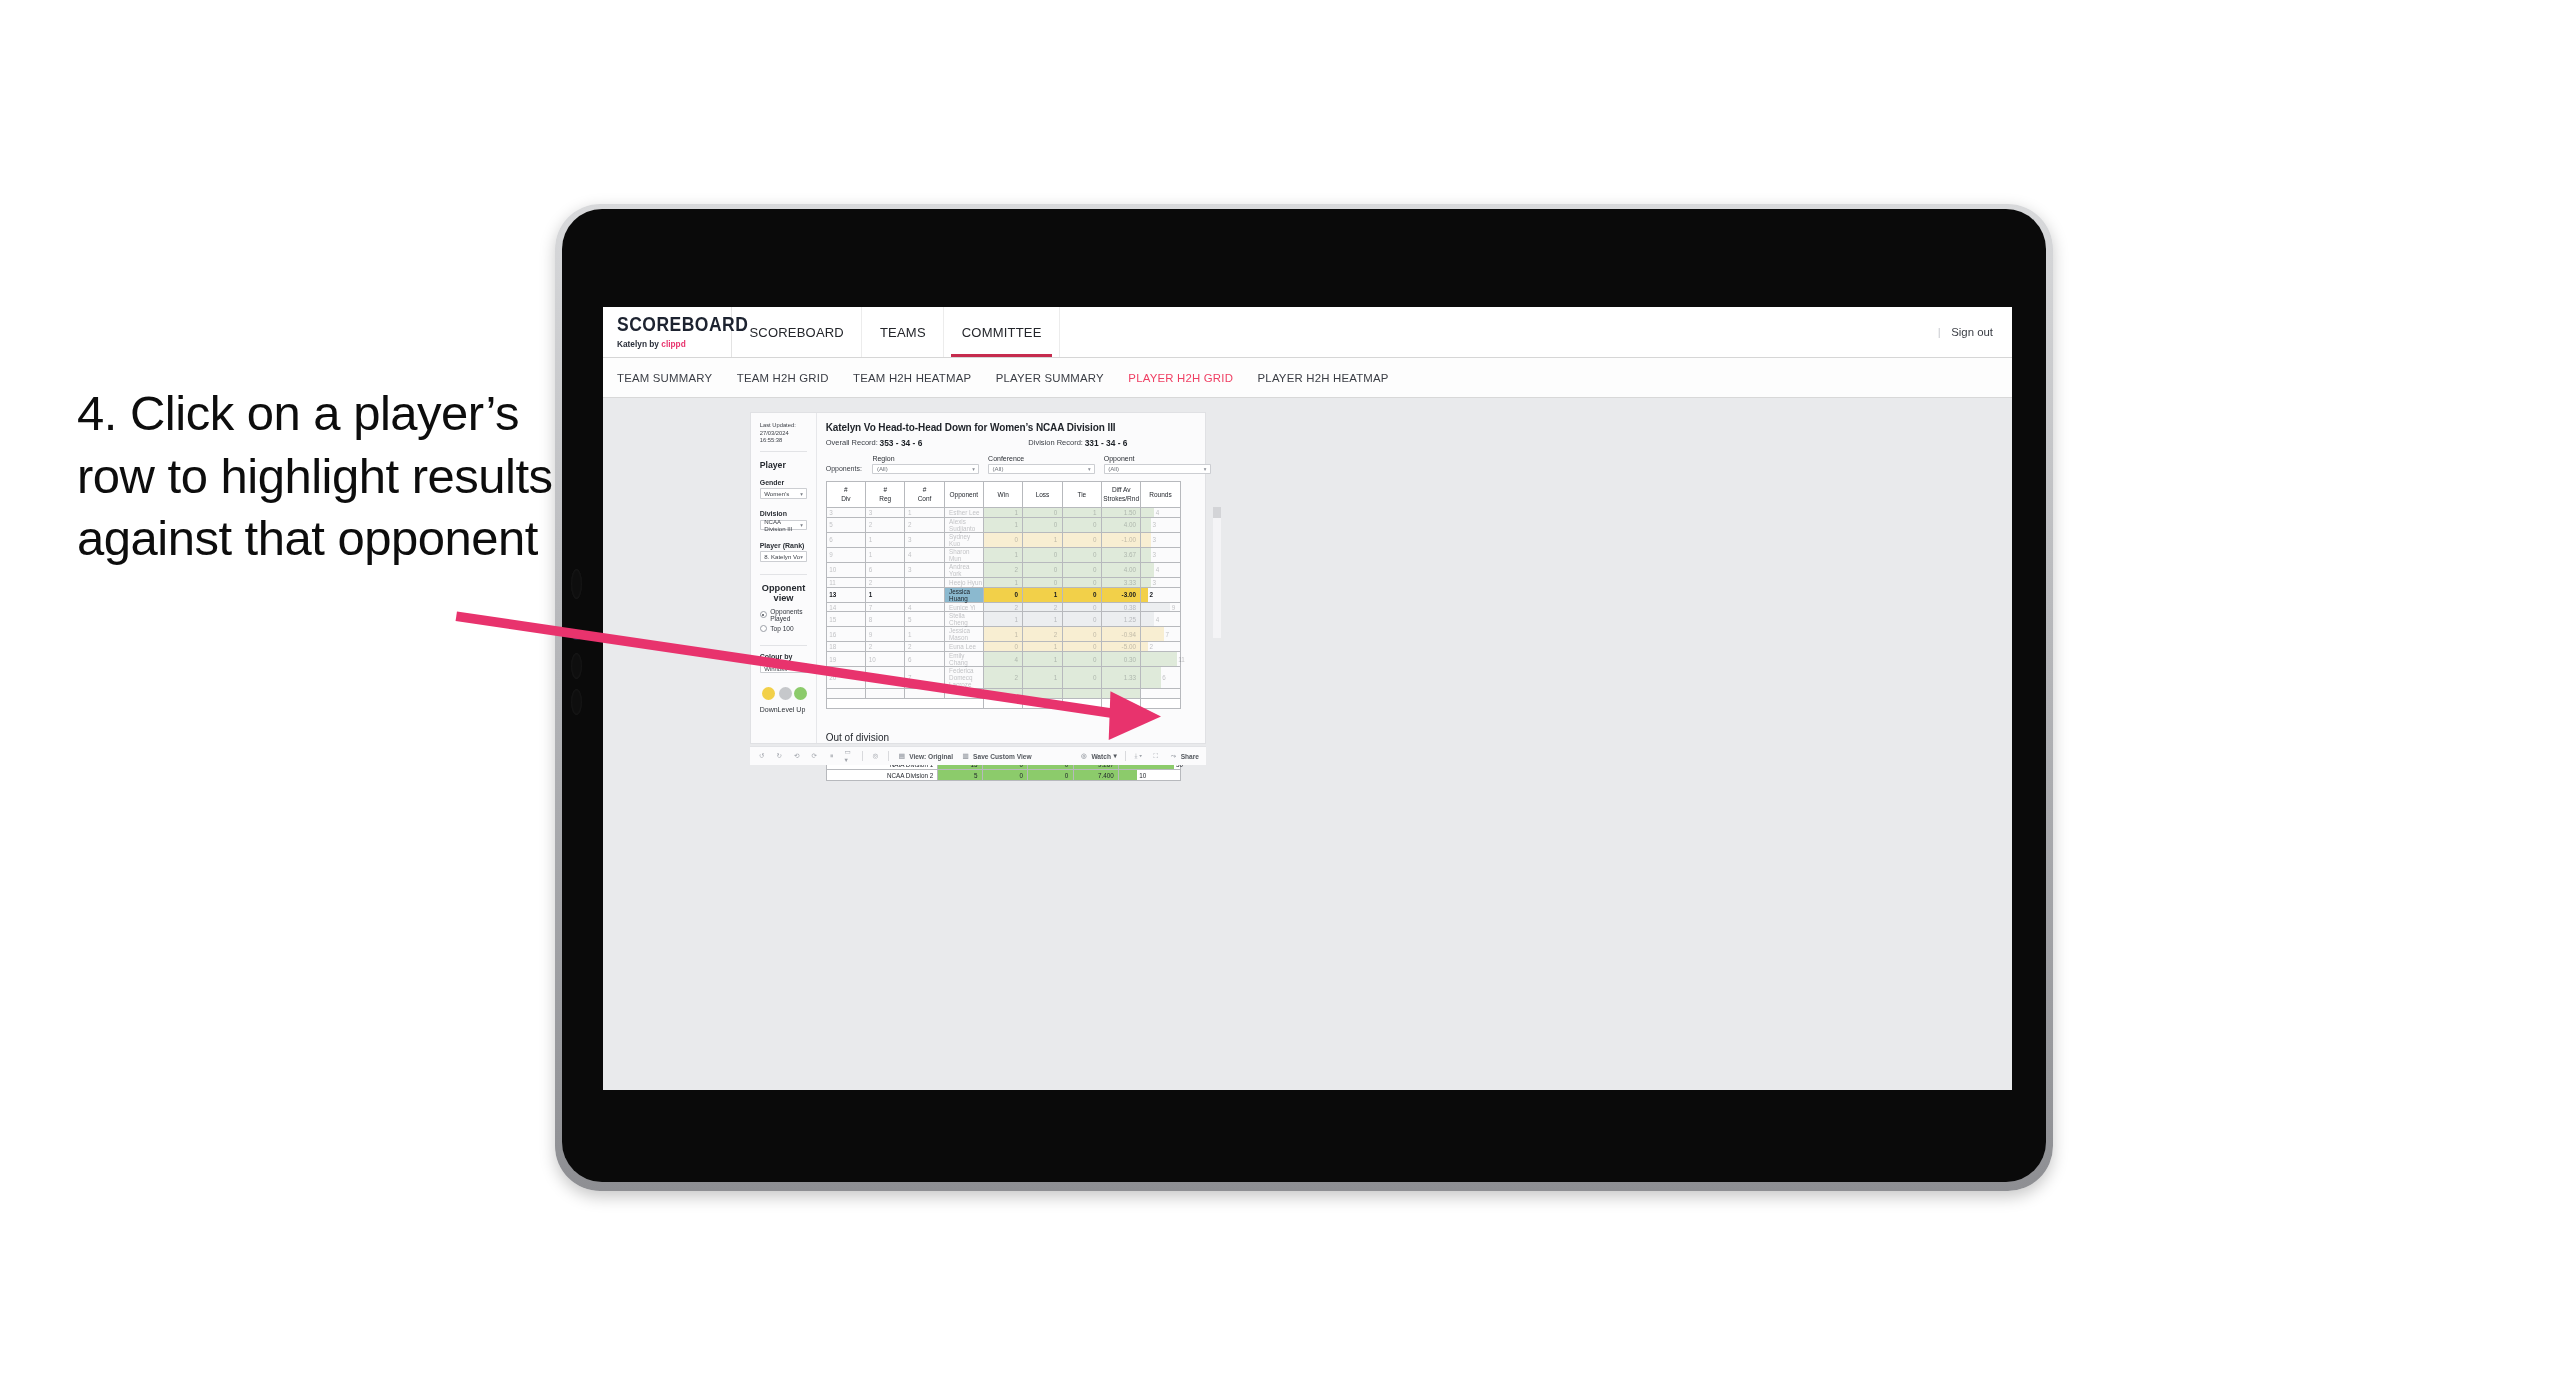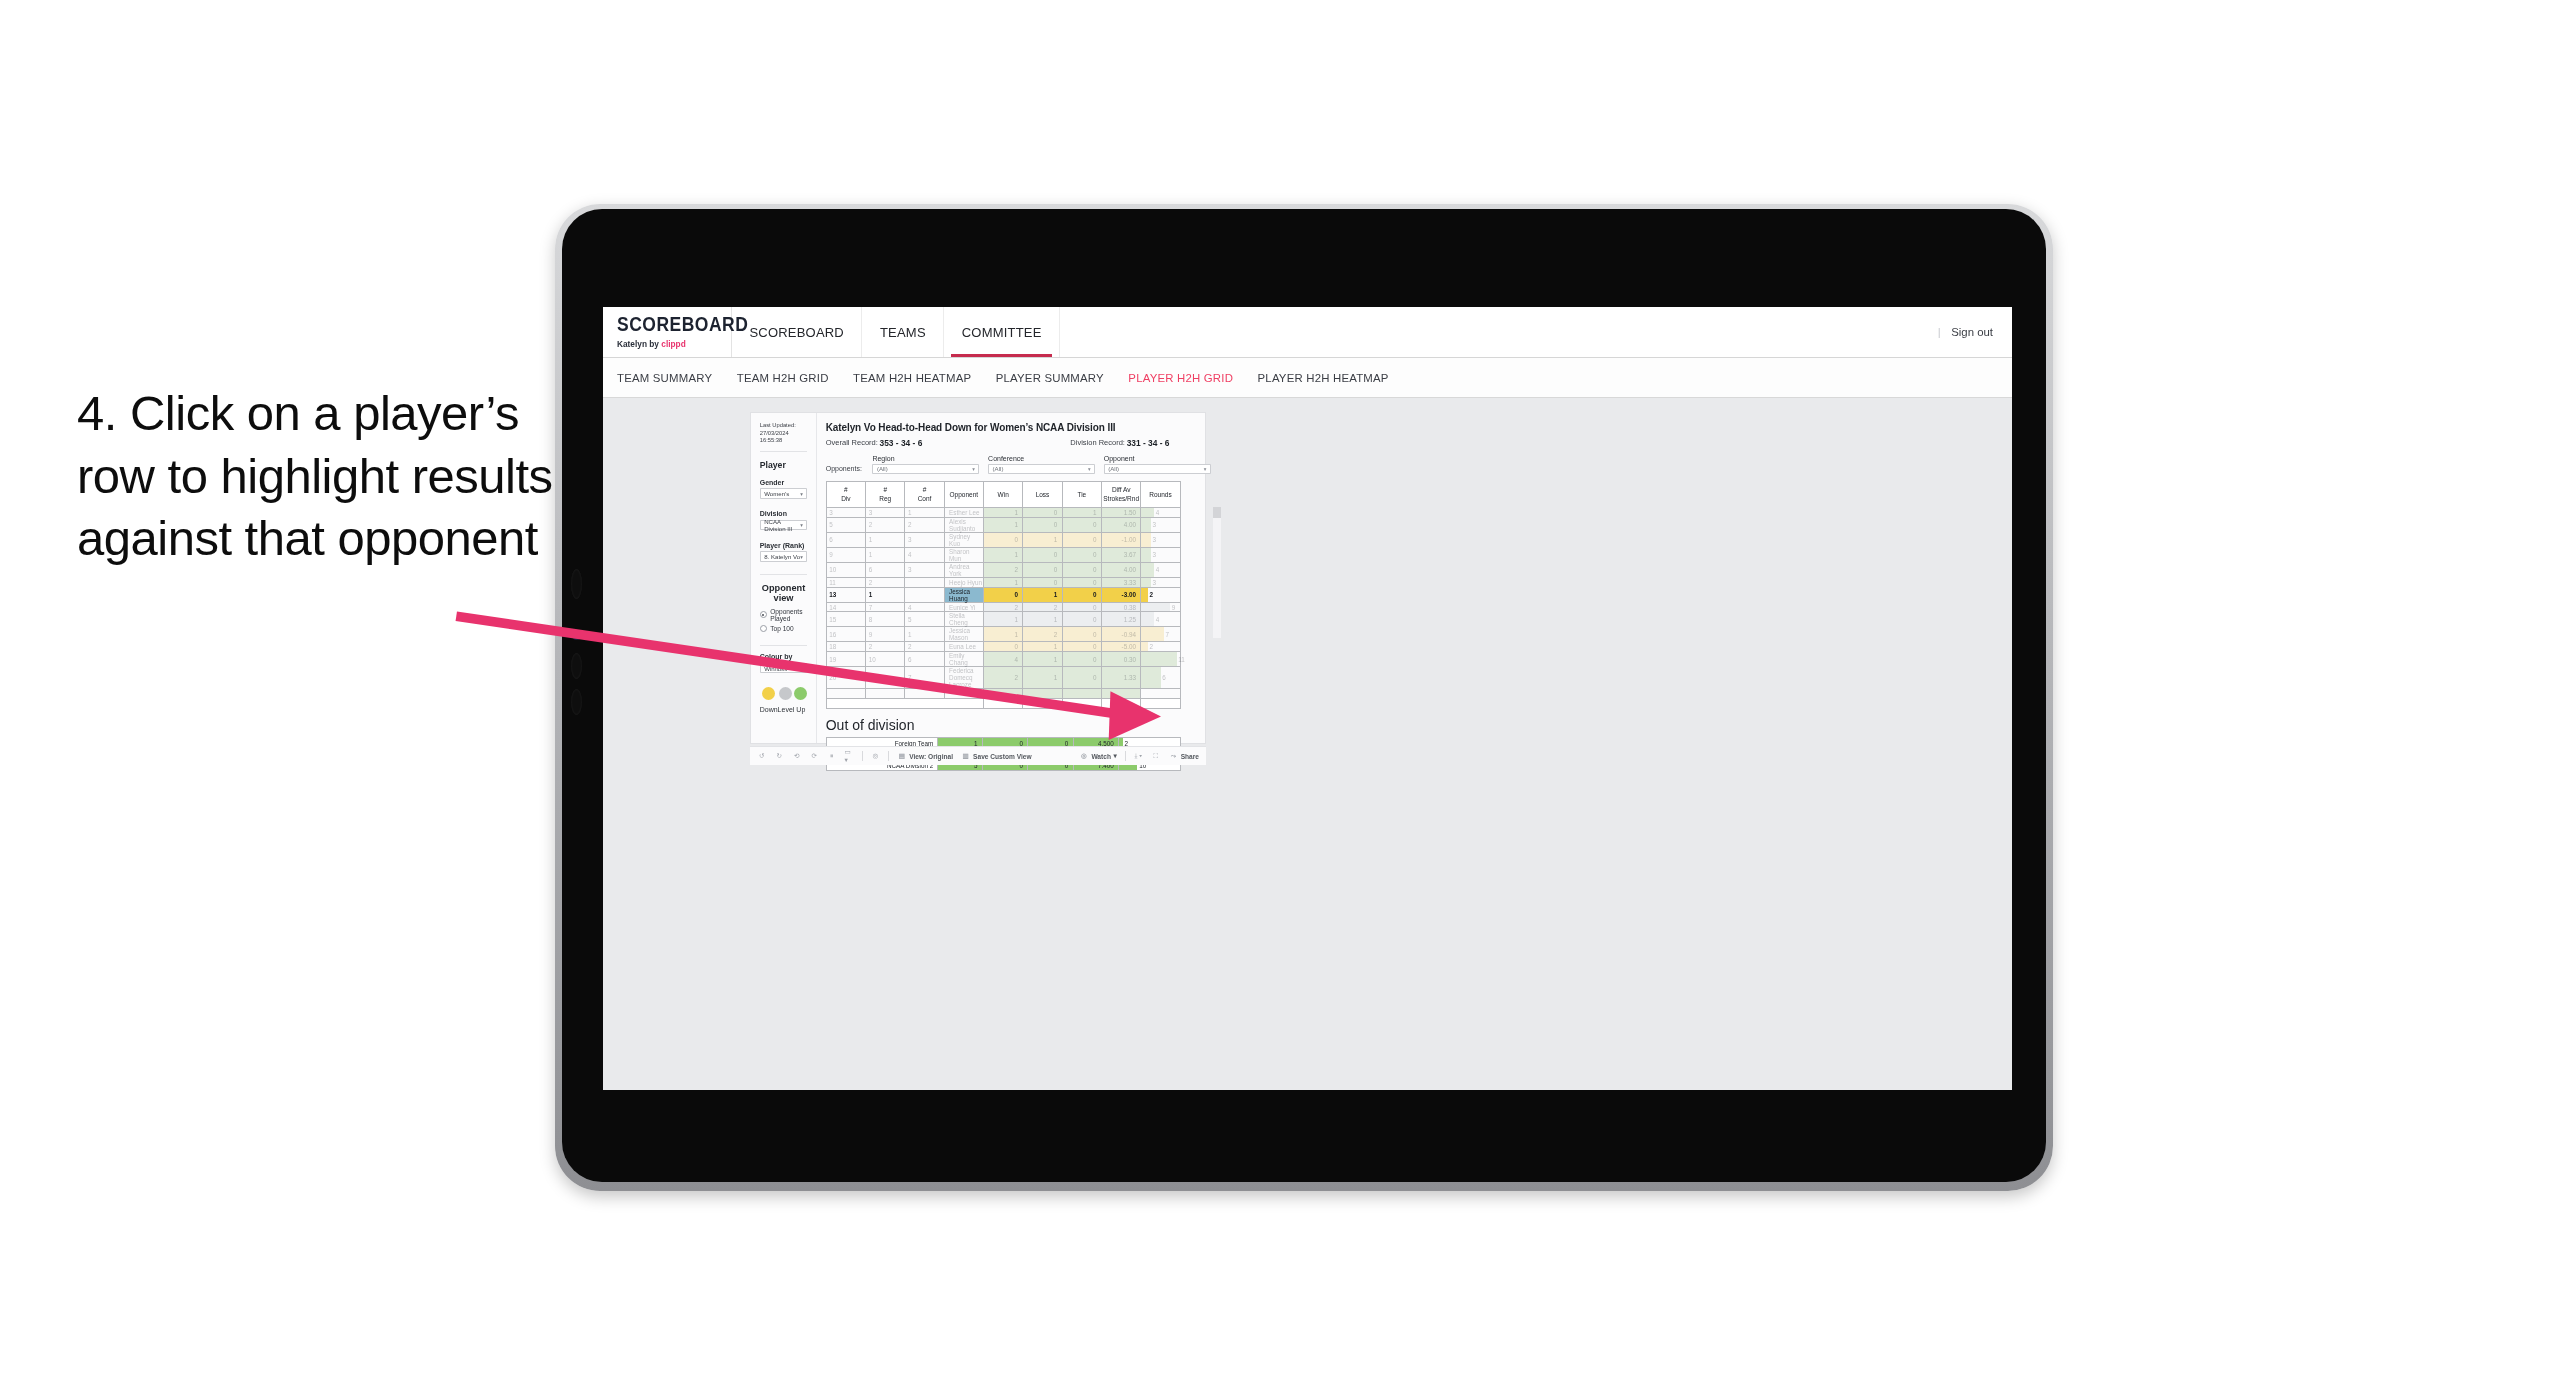--- a/index.html
+++ b/index.html
@@ -109,21 +109,21 @@
   .legend { display:flex; justify-content:space-around; margin-top:14px; }
   .legend .lg { text-align:center; }
   .legend .dot { width:13px; height:13px; border-radius:50%; margin: 0 auto 5.2px; }
   .legend .nm { font-size:7px; color:#2e3238; }
 
   
   .main { flex:1; padding: 8.7px 10.5px 0 8.7px; position:relative; }
   .viz-title { font-size:10px; font-weight:600; color:#1e2228; letter-spacing:-0.1px; }
   .rec-row { display:flex; margin-top:5.2px; font-size:7.5px; color:#3a3e45; }
   .rec-row b { color:#1c2026; font-weight:700; font-size:8.4px; margin-left:1.7px; }
-  .rec-2 { margin-left: 118px; padding-left: 30px; }
+  .rec-2 { margin-left: 76px; padding-left: 30px; }
   .filters { display:flex; align-items:flex-end; margin-top:7px; gap:8.7px; }
   .filters .opl { font-size:7px; color:#3a3e45; padding-bottom:1.7px; width:38px; }
   .fgrp { width: 107px; }
   .fgrp .flbl { font-size:7px; color:#2b2f35; margin-bottom:1.7px; }
   .fsel {
     height:10.5px; border:0.9px solid #ccced2; background:#fff; border-radius:0.9px;
     display:flex; align-items:center; padding:0 3.5px; font-size:6.1px; color:#6f737a; position:relative;
   }
   .fsel .car { position:absolute; right:3.5px; font-size:5.2px; color:#8a8e96; }
 
@@ -143,21 +143,21 @@
   tr.sel-row td { color:#15181d; font-weight:700; }
   .opp-hl { background:#8bb9cf !important; color:#1b2026 !important; font-weight:400 !important; }
   .blank-row td { height: 33px; border:0.9px solid #b7b9bd; background:#fff; }
   .clip-row td { height:4.4px; overflow:hidden; }
   .vscroll {
     position:absolute; right:-10.5px; top:26px; width:7.9px; height: 131px; background: #f4f4f6;
   }
   .vthumb { position:absolute; right:-10.5px; top:26px; width:7.9px; height:11.4px; background:#d3d4d7; }
 
   
-  .ood-title { margin-top:8px; font-size:14px; color:#1e2228; }
+  .ood-title { margin-top:23px; font-size:10px; color:#1e2228; }
   table.ood { border-collapse:collapse; width:355px; table-layout:fixed; font-size:6.3px; margin-top:4.4px; color:#22262c; }
   table.ood td { border:0.9px solid #b7b9bd; height:11px; padding:0; }
   .ood .c-name { width:110px; text-align:right; padding-right:3.5px !important; background:#fff; }
   .ood .c-n { width:45px; text-align:right; padding-right:4.4px !important; background:#8ccb6b; }
   .ood .c-r { width:61px; position:relative; background:#fff; }
 
   
   .toolbar {
     position:absolute; left:147px; top:348px; width:456px; height:19px;
     background:#fbfbfc; border-top:0.9px solid #e2e3e6;

